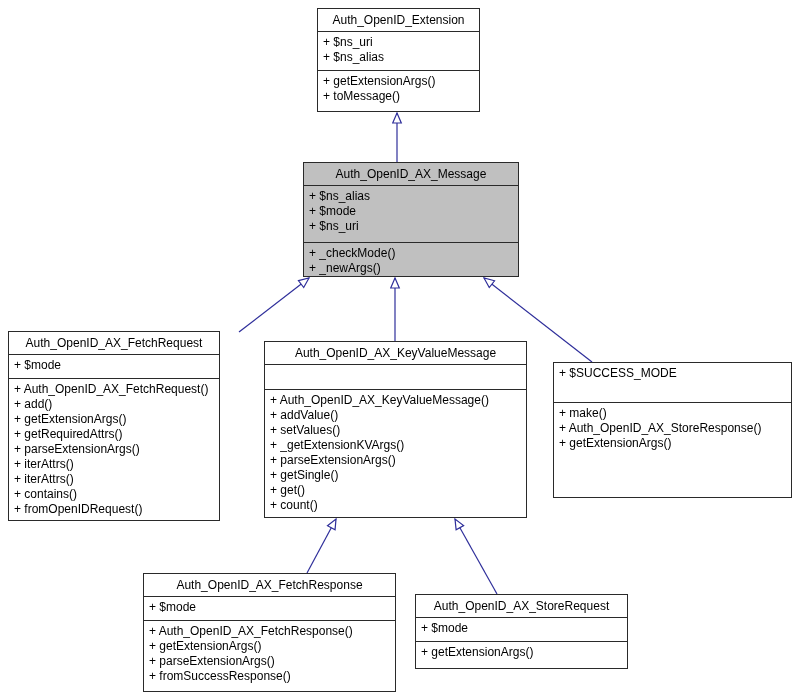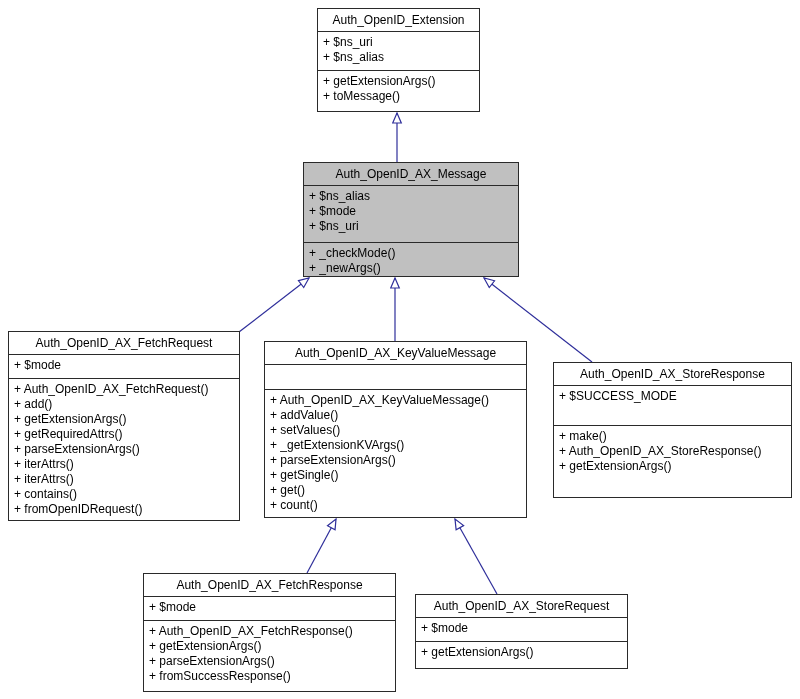--- a/index.html
+++ b/index.html
@@ -110,21 +110,21 @@
         <div class="row">+ $ns_alias</div>
         <div class="row">+ $mode</div>
         <div class="row">+ $ns_uri</div>
       </div>
     <div class="box-section methods">
         <div class="row">+ _checkMode()</div>
         <div class="row">+ _newArgs()</div>
       </div>
   </div>
 
-  <div class="class-box" style="left:8px;top:331px;width:232px;height:190px;">
+  <div class="class-box" style="left:8px;top:331px;width:212px;height:190px;">
     <div class="box-title">Auth_OpenID_AX_FetchRequest</div>
     <div class="box-section attrs" style="height:24px;">
         <div class="row">+ $mode</div>
       </div>
     <div class="box-section methods">
         <div class="row">+ Auth_OpenID_AX_FetchRequest()</div>
         <div class="row">+ add()</div>
         <div class="row">+ getExtensionArgs()</div>
         <div class="row">+ getRequiredAttrs()</div>
         <div class="row">+ parseExtensionArgs()</div>
@@ -144,21 +144,20 @@
         <div class="row">+ setValues()</div>
         <div class="row">+ _getExtensionKVArgs()</div>
         <div class="row">+ parseExtensionArgs()</div>
         <div class="row">+ getSingle()</div>
         <div class="row">+ get()</div>
         <div class="row">+ count()</div>
       </div>
   </div>
 
   <div class="class-box" style="left:553px;top:362px;width:239px;height:136px;">
-    <div class="box-title">Auth_OpenID_AX_StoreResponse</div>
     <div class="box-section attrs" style="height:40px;">
         <div class="row">+ $SUCCESS_MODE</div>
       </div>
     <div class="box-section methods">
         <div class="row">+ make()</div>
         <div class="row">+ Auth_OpenID_AX_StoreResponse()</div>
         <div class="row">+ getExtensionArgs()</div>
       </div>
   </div>
 

